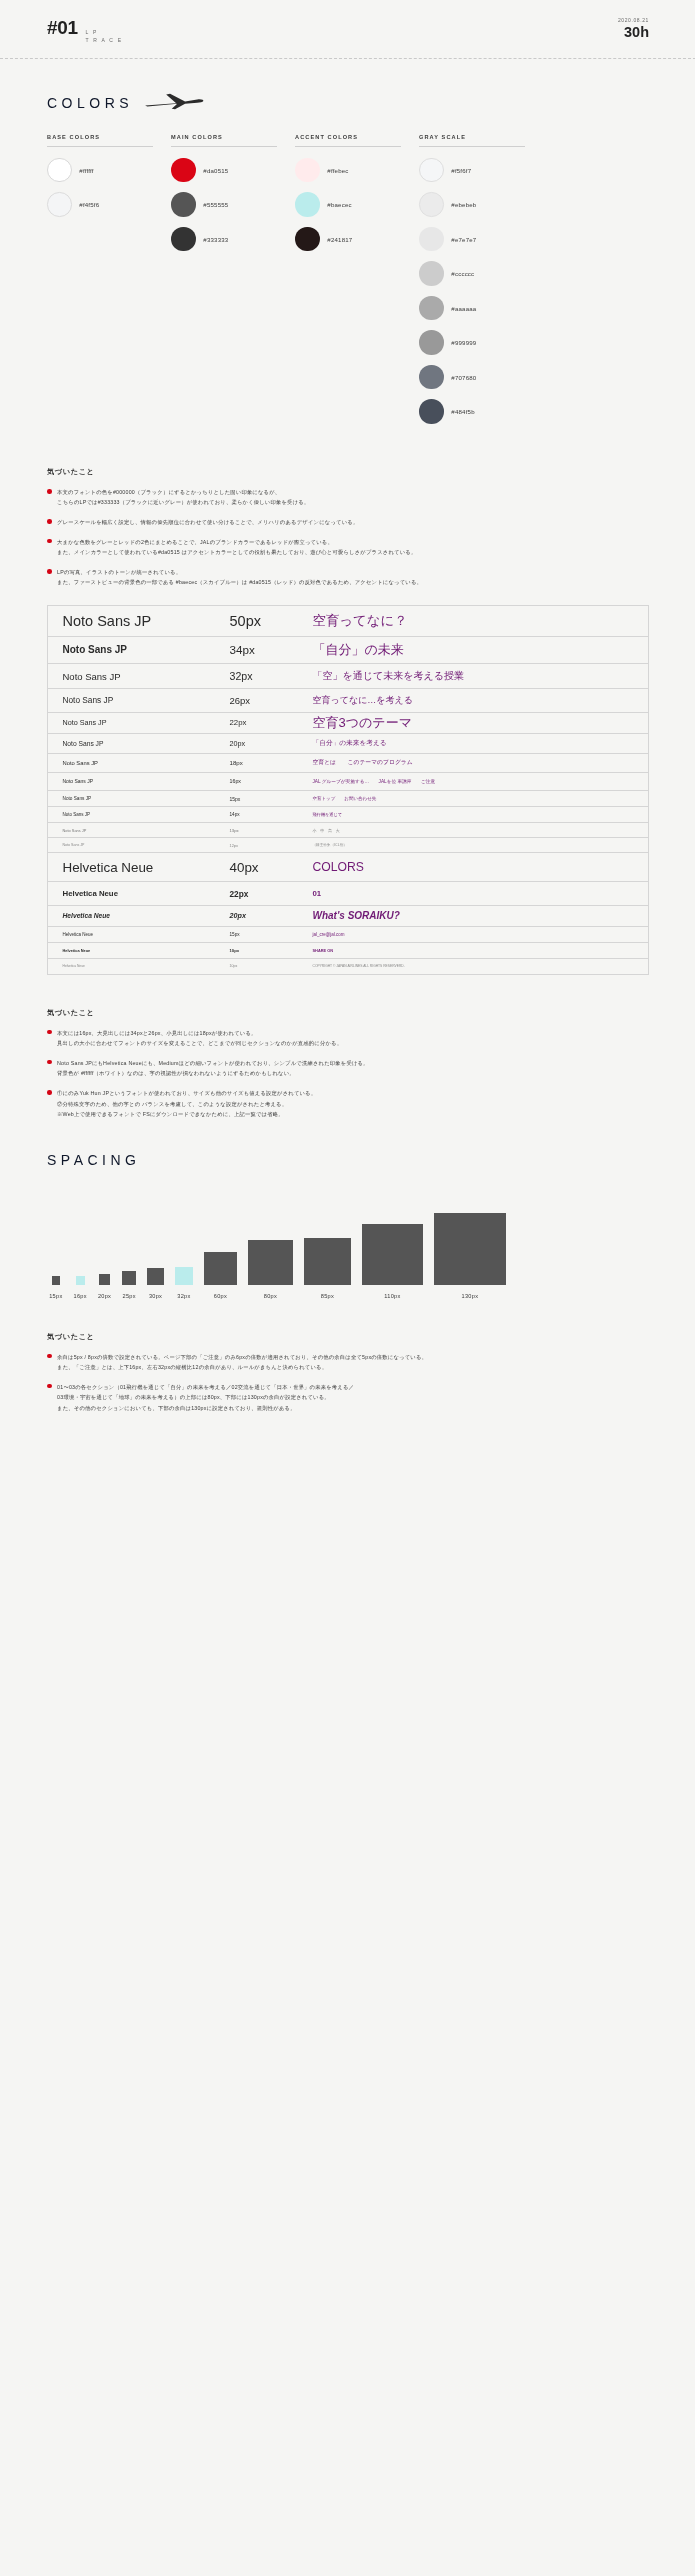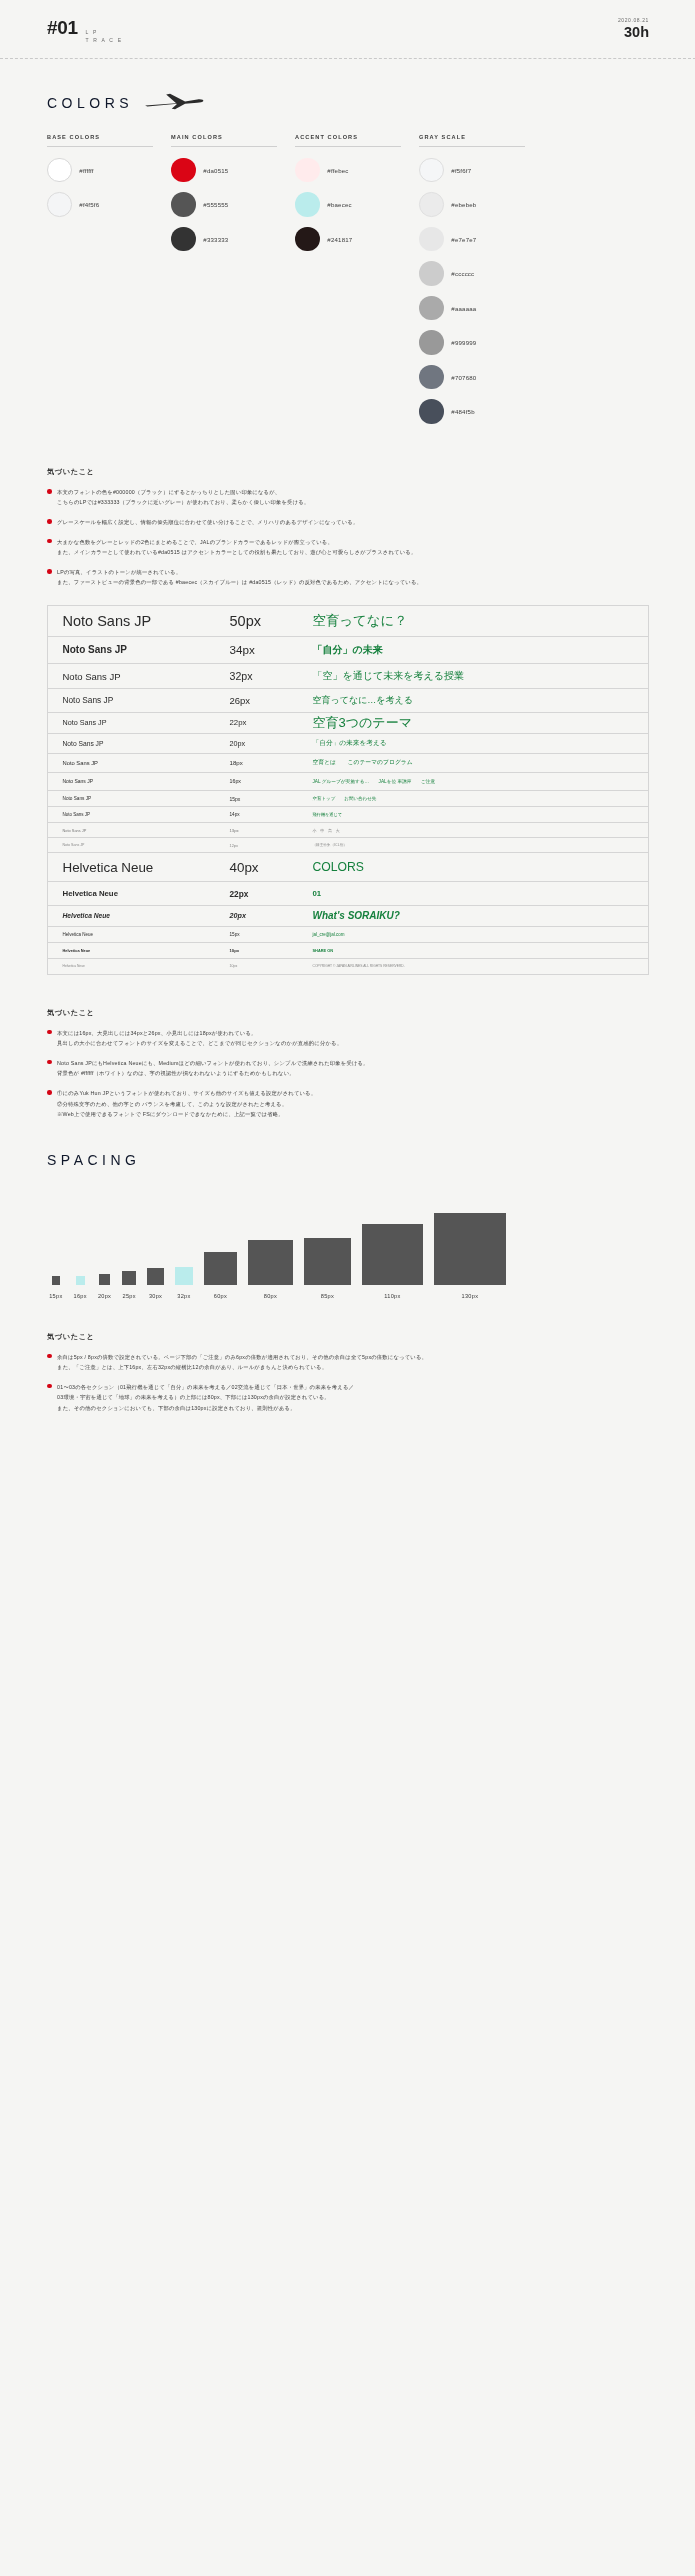--- a/index.html
+++ b/index.html
@@ -122,21 +122,21 @@
   }
   .type-row {
     display: flex;
     align-items: center;
     border-bottom: 0.6px solid #d5d5d5;
     padding: 0 14.5px;
   }
   .type-row:last-child { border-bottom: none; }
   .type-name { width: 167px; color: #2b2b2b; }
   .type-size { width: 83px; color: #2b2b2b; }
-  .type-sample { flex: 1; color: #15803d; }
+  .type-sample { flex: 1; color: #701a75; }
 
   
   .spacing-wrap {
     margin-top: 45px;
     display: flex;
     align-items: flex-end;
     gap: 11px;
     padding-left: 2.2px;
   }
   .sp-item { display: flex; flex-direction: column; align-items: center; }
@@ -290,21 +290,21 @@
 
     <div class="type-table">
       <div class="type-row" style="height:31px;">
         <div class="type-name" style="font-size:14.5px;">Noto Sans JP</div>
         <div class="type-size" style="font-size:14.5px;">50px</div>
         <div class="type-sample" style="font-size:13.4px;">空育ってなに？</div>
       </div>
       <div class="type-row" style="height:27px;">
         <div class="type-name" style="font-size:10px;font-weight:bold;">Noto Sans JP</div>
         <div class="type-size" style="font-size:11.7px;">34px</div>
-        <div class="type-sample" style="font-size:10px;font-weight:bold;">「自分」の未来</div>
+        <div class="type-sample" style="font-size:13px;font-weight:normal;">「自分」の未来</div>
       </div>
       <div class="type-row" style="height:25.6px;">
         <div class="type-name" style="font-size:9.5px;">Noto Sans JP</div>
         <div class="type-size" style="font-size:10.6px;">32px</div>
         <div class="type-sample" style="font-size:10px;">「空」を通じて未来を考える授業</div>
       </div>
       <div class="type-row" style="height:23.4px;">
         <div class="type-name" style="font-size:8.3px;">Noto Sans JP</div>
         <div class="type-size" style="font-size:9.5px;">26px</div>
         <div class="type-sample" style="font-size:9px;">空育ってなに…を考える</div>

